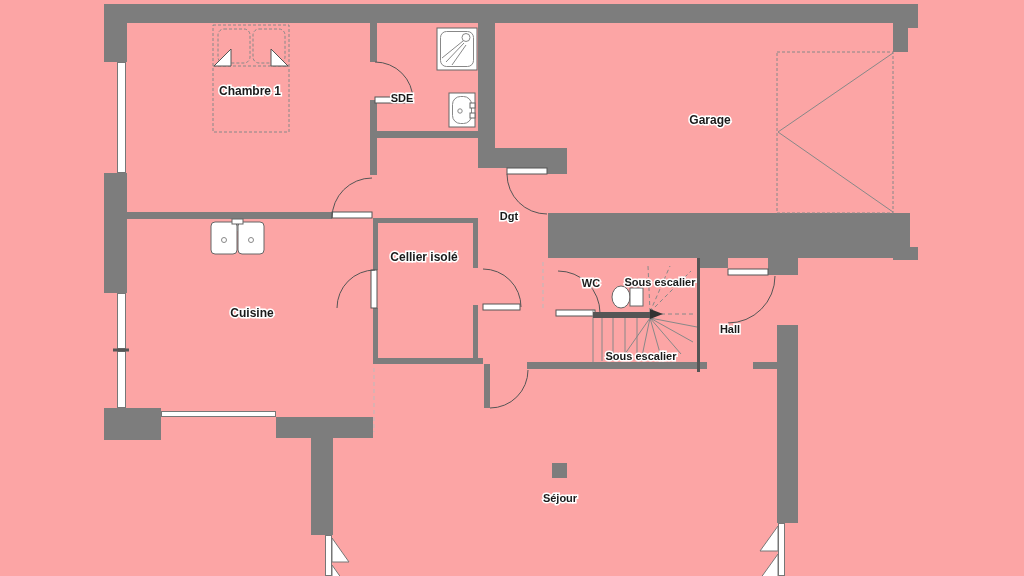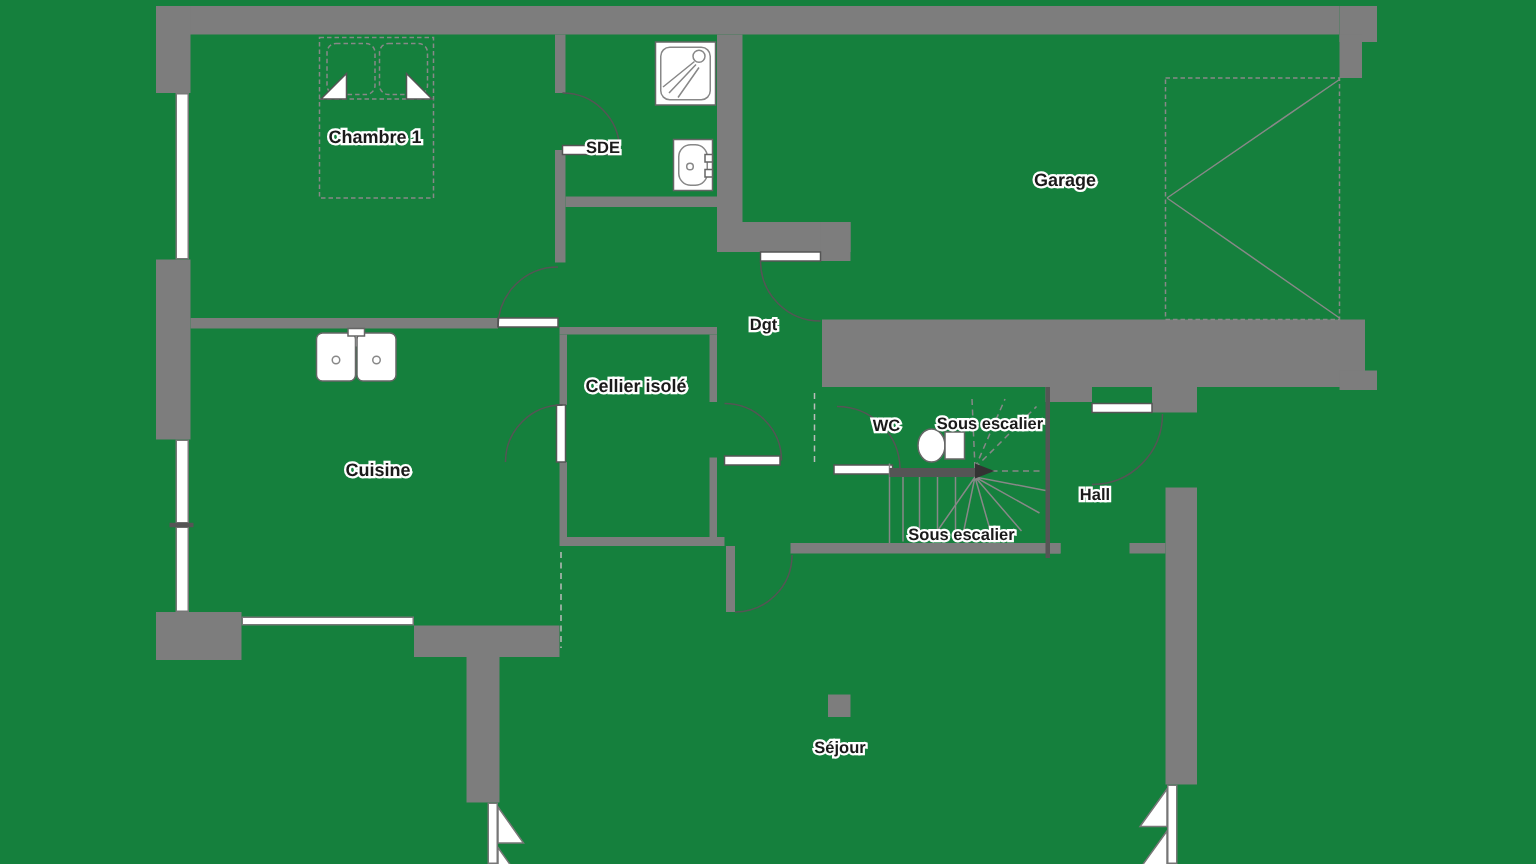--- a/index.html
+++ b/index.html
@@ -1,16 +1,16 @@
 <!DOCTYPE html>
 <html><head>
 <meta charset="utf-8">
 <style>
   html,body{margin:0;padding:0;background:#fff;}
-  .plan-wrap{position:relative;width:1024px;height:576px;background:#15803d;overflow:hidden;}
+  .plan-wrap{position:relative;width:1024px;height:576px;background:#fca5a5;overflow:hidden;}
   svg{position:absolute;left:0;top:0;}
   .wall{fill:#7d7d7d;stroke:none;}
   .darkwall{fill:#555555;}
   .win{fill:#ffffff;stroke:#777777;stroke-width:1;}
   .leaf{fill:#ffffff;stroke:#555555;stroke-width:1;}
   .arc{fill:none;stroke:#555555;stroke-width:1;}
   .fix{fill:#ffffff;stroke:#666666;stroke-width:1;}
   .fixline{fill:none;stroke:#888888;stroke-width:1;}
   .dash{fill:none;stroke:#888888;stroke-width:1;stroke-dasharray:3 2;}
   .lightdash{fill:none;stroke:#bbbbbb;stroke-width:1;stroke-dasharray:4 3;}

